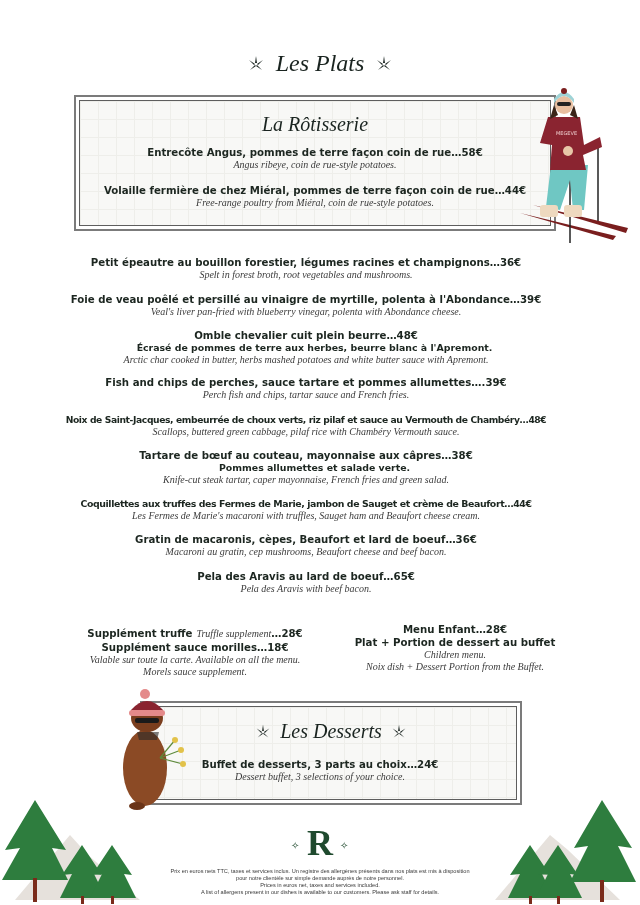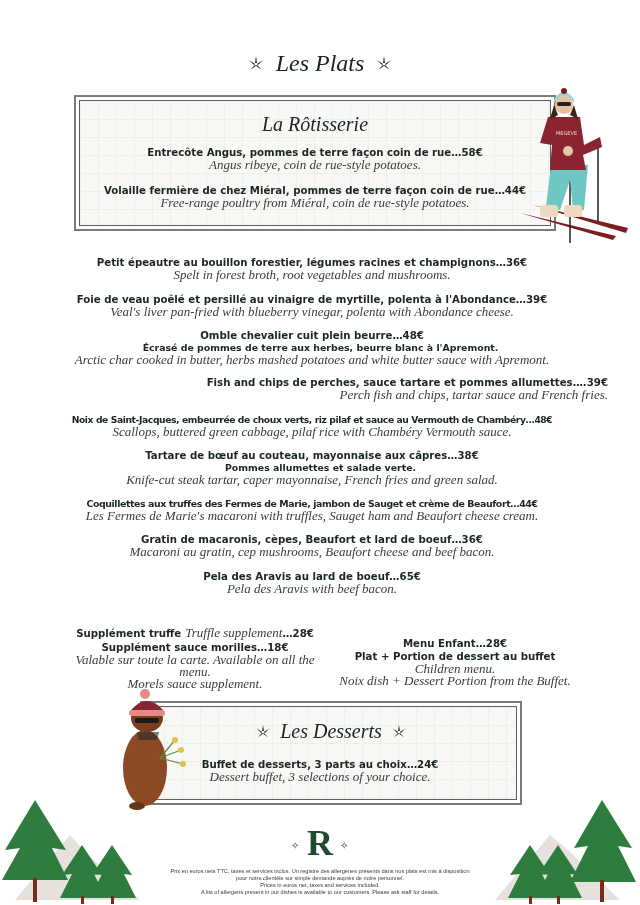--- a/index.html
+++ b/index.html
@@ -15,24 +15,24 @@
 
   
   .frame { position: absolute; border: 2px solid #7b7b7b; background: #fff; }
   .frame-inner { position: absolute; inset: 3px; border: 1px solid #5e5e5e;
     background-color: #f8f8f6;
     background-image: linear-gradient(#eeeeea 1px, transparent 1px), linear-gradient(90deg, #eeeeea 1px, transparent 1px);
     background-size: 18px 18px; }
 
   .box-title { font-family: "Liberation Serif", serif; font-style: italic; font-size: 20px; color: #1a2420; }
 
-  .dish { position: absolute; left: 16px; width: 592px; text-align: center; }
+  .dish { position: absolute; left: 10px; width: 592px; text-align: center; }
   .dish-name { font-family: "DejaVu Sans", sans-serif; font-weight: bold; font-size: 10.2px; color: #1c2620; white-space: nowrap; line-height: 13px; }
   .dish-sub { font-family: "DejaVu Sans", sans-serif; font-weight: bold; font-size: 9.4px; color: #1c2620; line-height: 12px; padding-left: 17px; }
-  .dish-en { font-family: "Liberation Serif", serif; font-style: italic; font-size: 13px; color: #3b3b3b; line-height: 12px; }
+  .dish-en { font-family: "Liberation Serif", serif; font-style: italic; font-size: 10px; color: #3b3b3b; line-height: 12px; }
 
   .col { position: absolute; text-align: center; }
 
   .footer-text { position: absolute; left: 140px; width: 360px; top: 868px; text-align: center;
     font-family: "Liberation Sans", sans-serif; font-size: 5.6px; line-height: 7px; color: #3a3a3a; }
 
   .logo { position: absolute; left: 300px; top: 825px; width: 40px; text-align: center;
     font-family: "Liberation Serif", serif; font-size: 36px; font-weight: bold; color: #1f4a2e; line-height: 36px; }
   .logo-dot { position: absolute; top: 840px; font-size: 10px; color: #1f4a2e; font-family: "DejaVu Sans", sans-serif; }
 </style>
@@ -106,21 +106,21 @@
 </div>
 <div class="dish" style="top:293px;">
   <div class="dish-name">Foie de veau poêlé et persillé au vinaigre de myrtille, polenta à l'Abondance…39€</div>
   <div class="dish-en">Veal's liver pan-fried with blueberry vinegar, polenta with Abondance cheese.</div>
 </div>
 <div class="dish" style="top:329px;">
   <div class="dish-name">Omble chevalier cuit plein beurre…48€</div>
   <div class="dish-sub">Écrasé de pommes de terre aux herbes, beurre blanc à l'Apremont.</div>
   <div class="dish-en">Arctic char cooked in butter, herbs mashed potatoes and white butter sauce with Apremont.</div>
 </div>
-<div class="dish" style="top:376px;text-align:right;">
+<div class="dish" style="top:376px;">
   <div class="dish-name">Fish and chips de perches, sauce tartare et pommes allumettes….39€</div>
   <div class="dish-en">Perch fish and chips, tartar sauce and French fries.</div>
 </div>
 <div class="dish" style="top:413px;">
   <div class="dish-name" style="font-size:9.2px; letter-spacing:-0.4px;">Noix de Saint-Jacques, embeurrée de choux verts, riz pilaf et sauce au Vermouth de Chambéry…48€</div>
   <div class="dish-en">Scallops, buttered green cabbage, pilaf rice with Chambéry Vermouth sauce.</div>
 </div>
 <div class="dish" style="top:449px;">
   <div class="dish-name">Tartare de bœuf au couteau, mayonnaise aux câpres…38€</div>
   <div class="dish-sub">Pommes allumettes et salade verte.</div>
@@ -142,21 +142,21 @@
 <div class="col" style="left:60px; width:270px; top:623px;">
   <div>
     <span class="dish-name">Supplément truffe</span>
     <span class="dish-en">Truffle supplement</span><span class="dish-name">…28€</span>
   </div>
   <div class="dish-name">Supplément sauce morilles…18€</div>
   <div class="dish-en">Valable sur toute la carte. Available on all the menu.</div>
   <div class="dish-en">Morels sauce supplement.</div>
 </div>
 
-<div class="col" style="left:330px; width:250px; top:623px;margin-top:14px;">
+<div class="col" style="left:330px; width:250px; top:623px;">
   <div class="dish-name">Menu Enfant…28€</div>
   <div class="dish-name">Plat + Portion de dessert au buffet</div>
   <div class="dish-en">Children menu.</div>
   <div class="dish-en">Noix dish + Dessert Portion from the Buffet.</div>
 </div>
 
 <div class="frame" style="left:140px; top:701px; width:382px; height:104px;">
   <div class="frame-inner"></div>
 </div>
 <div class="abs" style="left:140px; width:382px; top:720px; display:flex; justify-content:center; align-items:center; gap:8px;">

